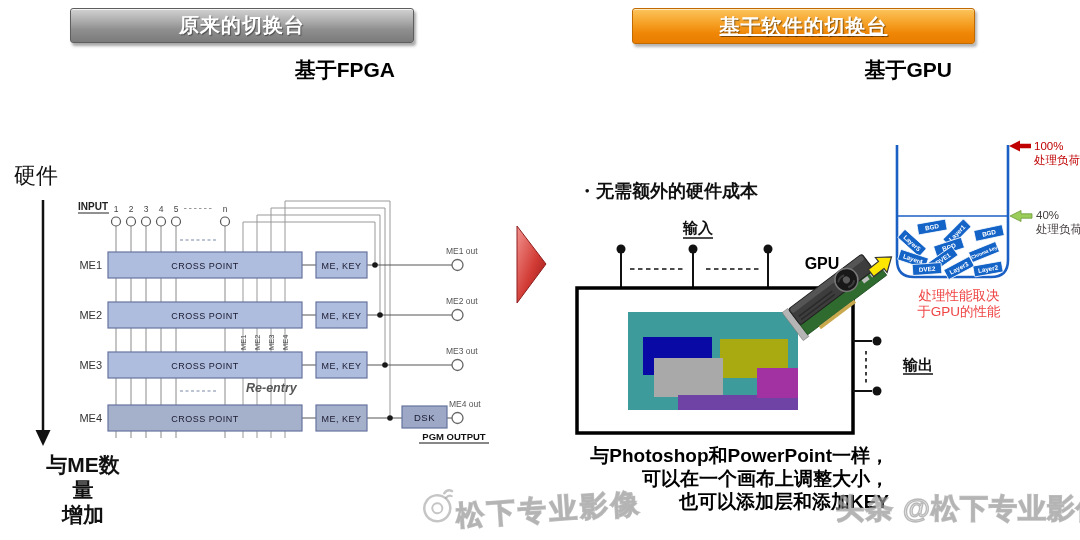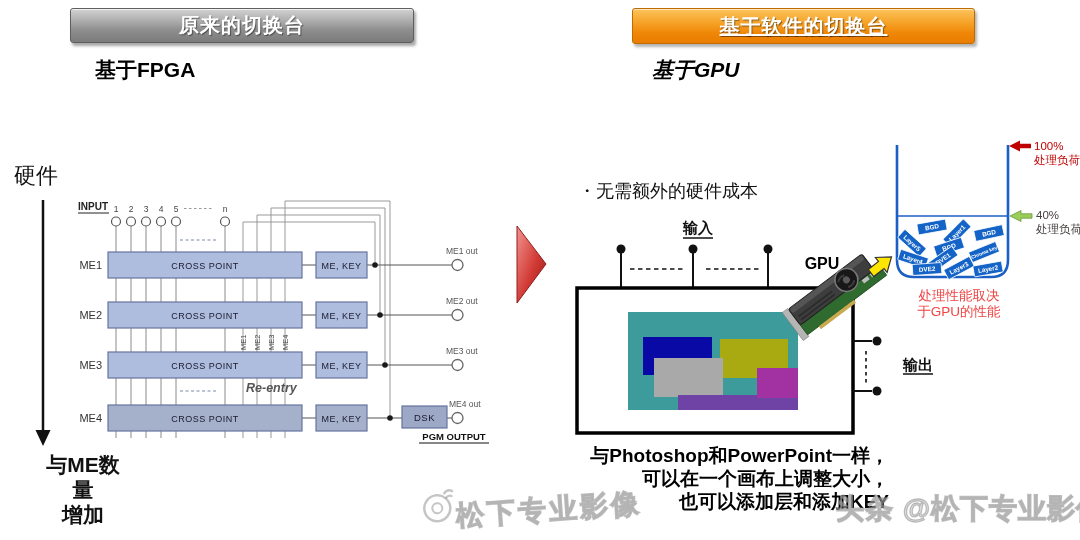--- a/index.html
+++ b/index.html
@@ -10,26 +10,26 @@
           font-size:20px;font-weight:bold;color:#fff;letter-spacing:1px;
           text-shadow:1px 1px 1px rgba(0,0,0,.45);}
   .banner-gray{left:70px;top:8px;
        background:linear-gradient(180deg,#d2d2d2 0%,#ababab 38%,#8f8f8f 62%,#7b7b7b 100%);
        border:1px solid #5e5e5e;
        box-shadow:inset 0 1px 0 rgba(255,255,255,.75),2px 3px 3px rgba(0,0,0,.35);}
   .banner-orange{left:632px;top:8px;width:341px;height:34px;
        background:linear-gradient(180deg,#fcc45c 0%,#f59e22 45%,#ef8606 72%,#e97d00 100%);
        border:1px solid #c06a00;
        box-shadow:inset 0 1px 0 rgba(255,255,255,.6),2px 3px 3px rgba(0,0,0,.3);text-decoration:underline;}
-  .subtitle{position:absolute;width:300px;text-align:left;
+  .subtitle{position:absolute;width:300px;text-align:right;
             font-size:21px;font-weight:bold;color:#000;}
   .hw-label{position:absolute;left:14px;top:161px;font-size:22px;font-weight:normal;}
   .me-growth{position:absolute;left:0;top:452px;width:92px;text-align:center;
              font-size:21px;font-weight:bold;line-height:25px;margin-left:37px;}
-  .bullet{position:absolute;left:578px;top:179px;font-size:18px;font-weight:normal;}
+  .bullet{position:absolute;left:578px;top:179px;font-size:18px;font-weight:bold;}
   .gpu-caption{position:absolute;left:899px;top:288px;width:120px;text-align:center;
                font-size:13.5px;line-height:16px;color:#ef4444;}
   .bottom-text{position:absolute;left:553px;top:444px;width:336px;text-align:right;
                font-weight:bold;color:#000;}
   .bottom-text .bl{font-size:19px;line-height:23px;}
   .bottom-text .bl4{font-size:18px;line-height:21px;}
   .wm{position:absolute;color:rgba(185,185,185,0.38);
       -webkit-text-stroke:1.3px rgba(140,140,140,0.55);
       font-weight:bold;white-space:nowrap;pointer-events:none;}
   .wm-left{left:456px;top:491px;font-size:28px;letter-spacing:3px;transform:rotate(-4deg);}
@@ -40,21 +40,21 @@
 </style>
 </head>
 <body>
 
 <div id="slide">
 
   <div class="banner banner-gray">原来的切换台</div>
   <div class="banner banner-orange">基于软件的切换台</div>
 
   <div class="subtitle" style="left:95px;top:56px;">基于FPGA</div>
-  <div class="subtitle" style="left:652px;top:56px;font-style:italic;">基于GPU</div>
+  <div class="subtitle" style="left:652px;top:56px;">基于GPU</div>
 
   <div class="hw-label">硬件</div>
   <div class="me-growth">
     <div>与ME数量</div>
     <div>增加</div>
   </div>
 
   <svg style="left:0;top:160px;" width="500" height="290" viewBox="0 160 500 290">
 
     <g>

